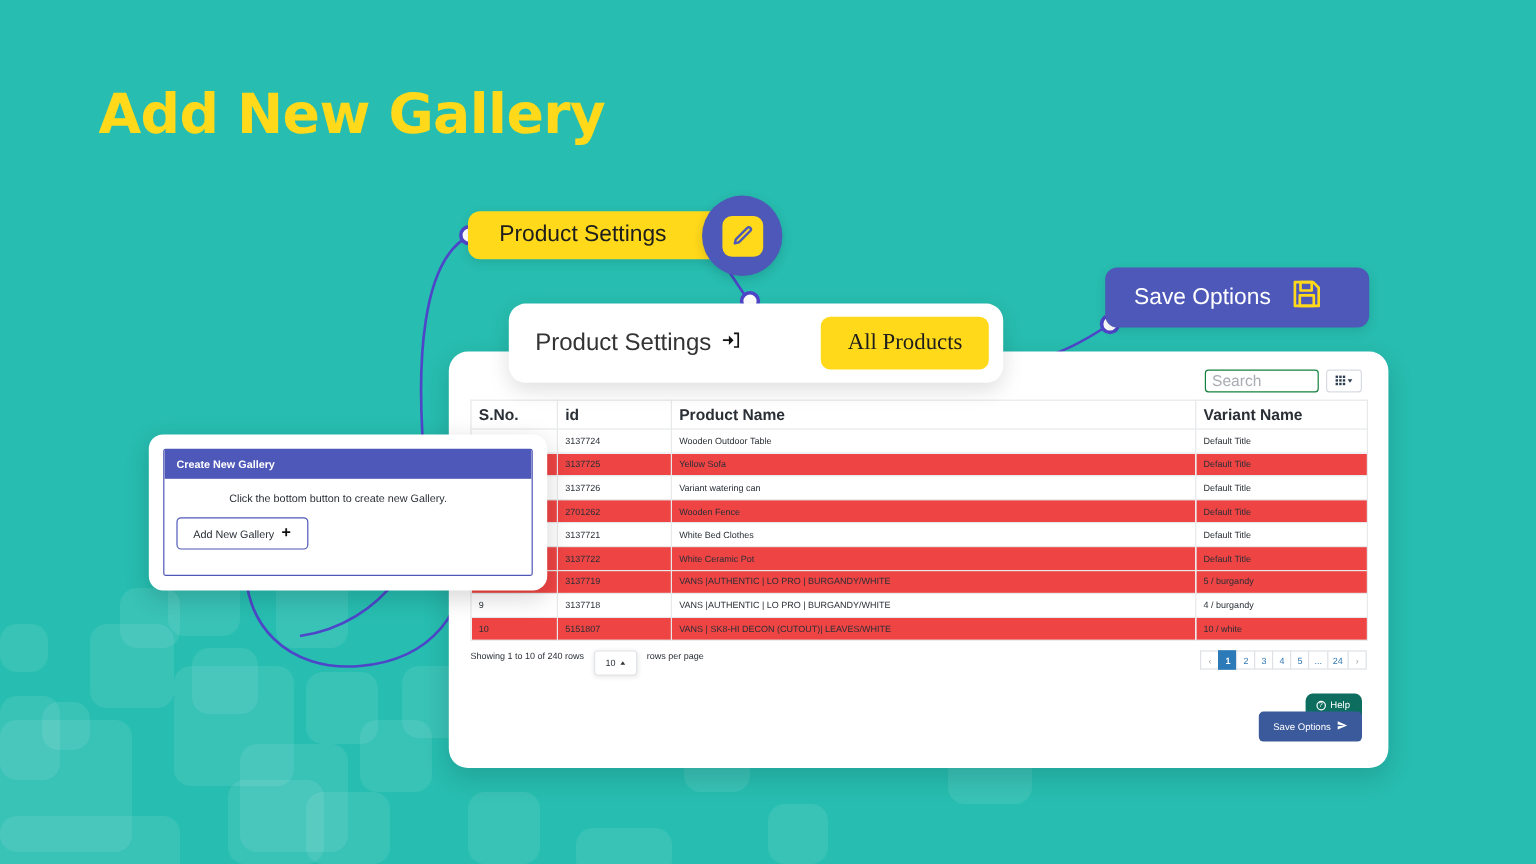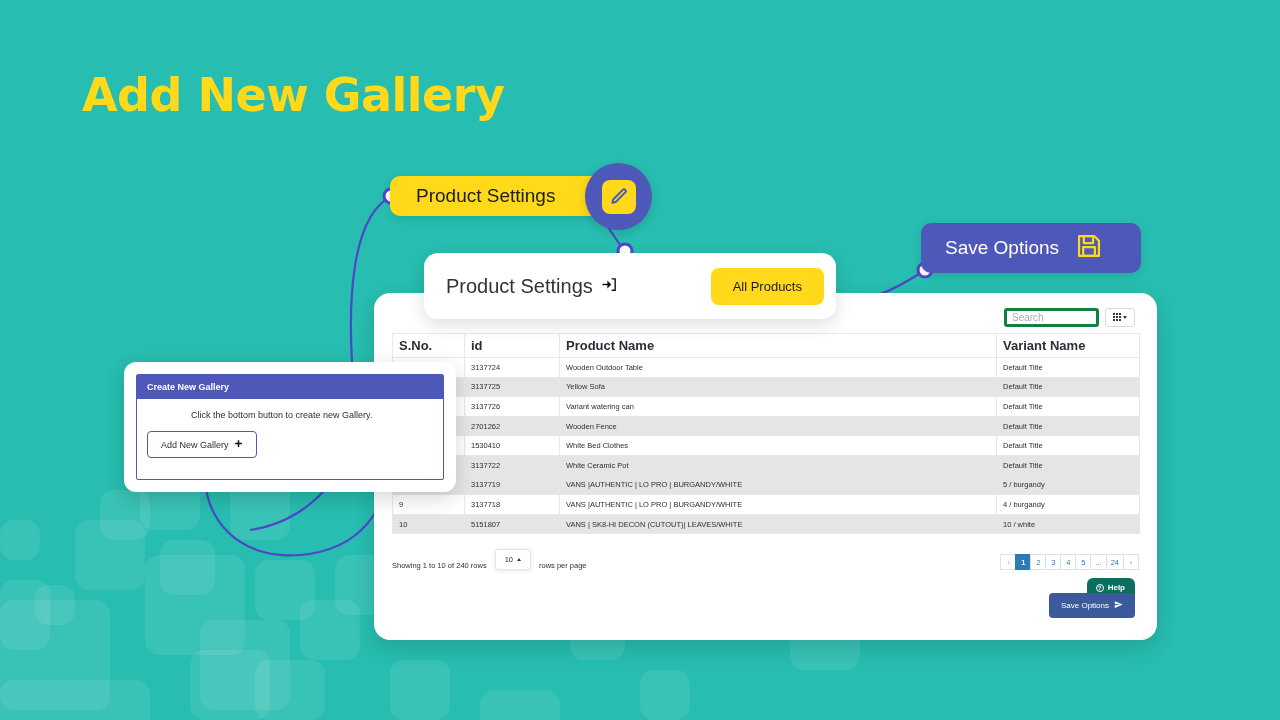--- a/index.html
+++ b/index.html
@@ -88,23 +88,23 @@
     padding: 0 12px 0 22px;
     justify-content: space-between;
     z-index: 6;
   }
   .topbar-title { font-size: 20px; color: #333; display: flex; align-items: center; gap: 8px; }
   .btn-all-products {
     background: #ffd91a;
     border: none;
     border-radius: 8px;
     padding: 11px 22px;
-    font-size: 13px;
+    font-size: 19px;
     color: #1d1d1d;
-    font-family: Liberation Sans, sans-serif;
+    font-family: Liberation Serif, serif;
     cursor: pointer;
   }
 
   
   .app-panel {
     position: absolute;
     left: 374px; top: 293px;
     width: 783px; height: 347px;
     background: #fff;
     border-radius: 16px;
@@ -115,23 +115,23 @@
   .toolbar {
     height: 40px;
     display: flex;
     justify-content: flex-end;
     align-items: center;
     gap: 6px;
     padding: 8px 22px 0 0;
   }
   .search-input {
     width: 95px; height: 19px;
-    border: 3px solid #15803d;
+    border: 1px solid #15803d;
     border-radius: 3px;
-    font-size: 10px;
+    font-size: 13px;
     padding: 0 5px;
     color: #555;
     font-family: "Liberation Sans", sans-serif;
     outline: none;
   }
   .search-input::placeholder { color: #a8adb3; }
   .grid-btn {
     width: 30px; height: 19px;
     border: 1px solid #d8dce1;
     border-radius: 3px;
@@ -154,29 +154,29 @@
     border: 1px solid #e6e8ea;
     font-size: 7.5px;
     padding: 4px 6px;
     color: #2a2f36;
     text-align: left;
     white-space: nowrap;
     overflow: hidden;
   }
   table.products th { font-weight: bold; height: 21px; font-size: 13px; }
   table.products td { height: 19.6px; }
-  table.products tbody tr.alt td { background: #e5e5e5; }
+  table.products tbody tr.alt td { background: #ef4444; }
   col.c-sno { width: 72px; }
   col.c-id  { width: 95px; }
   col.c-name{ width: 437px; }
   col.c-var { width: 143px; }
 
   
   .tfooter {
-    display: flex; align-items: flex-end;
+    display: flex; align-items: flex-start;
     margin: 8px 18px 0 18px;
     height: 28px;
     font-size: 7.5px;
     color: #2a2f36;
   }
   .rows-select {
     margin: 0 8px;
     background: #fff;
     border: 1px solid #e1e4e8;
     border-radius: 3px;
@@ -208,21 +208,20 @@
     position: absolute;
     right: 22px; bottom: 42px;
     background: #0d6e60;
     color: #fff;
     font-size: 8px;
     border-radius: 6px 6px 0 0;
     padding: 5px 10px 6px 9px;
     display: flex; align-items: center; gap: 4px;
     cursor: pointer;
     z-index: 2;
-    font-weight: bold;
   }
   .q-icon {
     width: 8px; height: 8px; border-radius: 50%;
     border: 1px solid #fff;
     font-size: 6px; line-height: 6px;
     display: flex; align-items: center; justify-content: center;
   }
   .save-options-btn {
     position: absolute;
     right: 22px; bottom: 22px;
@@ -411,21 +410,21 @@
           <td>Default Title</td>
         </tr>
         <tr class="alt">
           <td></td>
           <td>2701262</td>
           <td>Wooden Fence</td>
           <td>Default Title</td>
         </tr>
         <tr>
           <td></td>
-          <td>1530410</td>
+          <td>3137721</td>
           <td>White Bed Clothes</td>
           <td>Default Title</td>
         </tr>
         <tr class="alt">
           <td></td>
           <td>3137722</td>
           <td>White Ceramic Pot</td>
           <td>Default Title</td>
         </tr>
         <tr class="alt">

